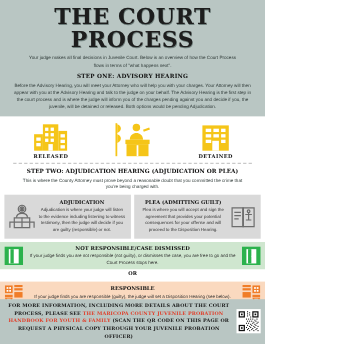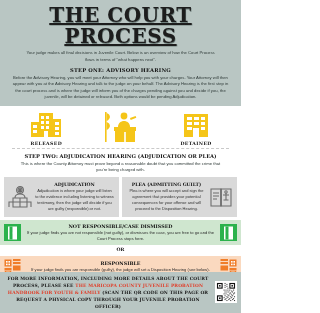--- a/index.html
+++ b/index.html
@@ -19,21 +19,20 @@
   }
   .title{
     font-family:"DejaVu Serif", serif;
     font-weight:bold;
     font-size:20px;
     letter-spacing:0.5px;
     color:#1d1d1d;
     line-height:1.05;
     margin:1px 0 3px 0;
     text-shadow:0.5px 0.5px 0 #6f7f7c;
-    text-decoration:underline;
   }
   .subtitle{
     font-size:4.2px;
     line-height:1.55;
     color:#2f3a38;
     padding:0 18px;
   }
   .step-one-head{
     font-family:"DejaVu Serif", serif;
     font-weight:bold;

